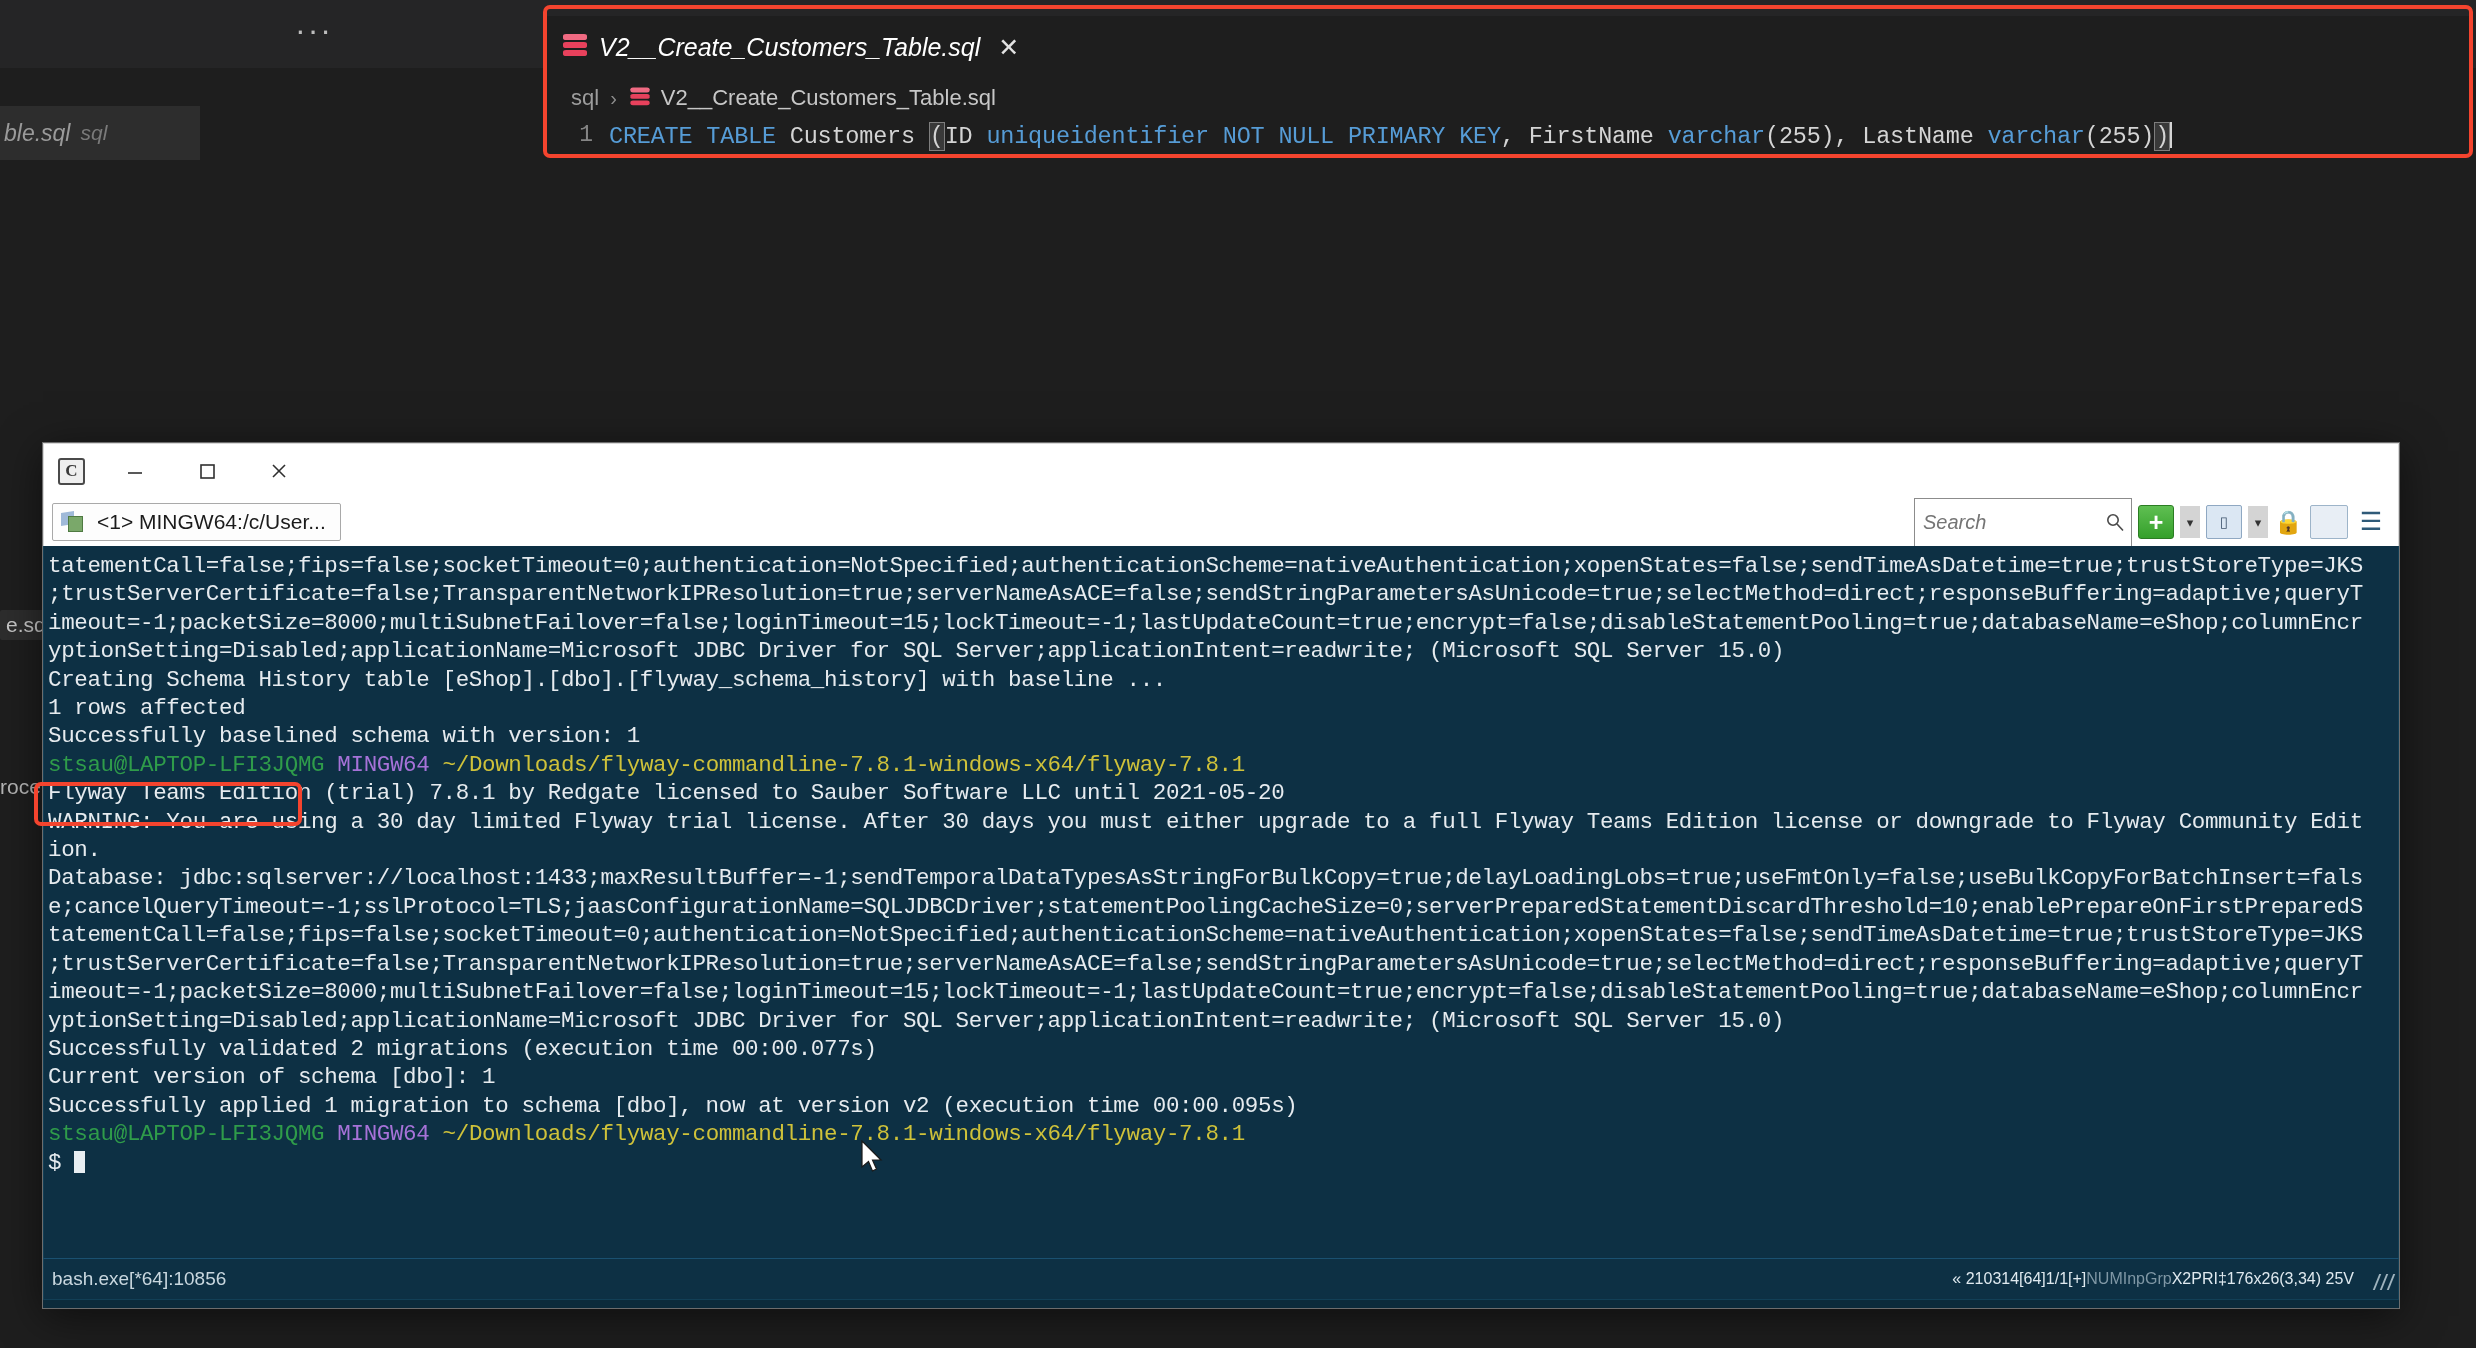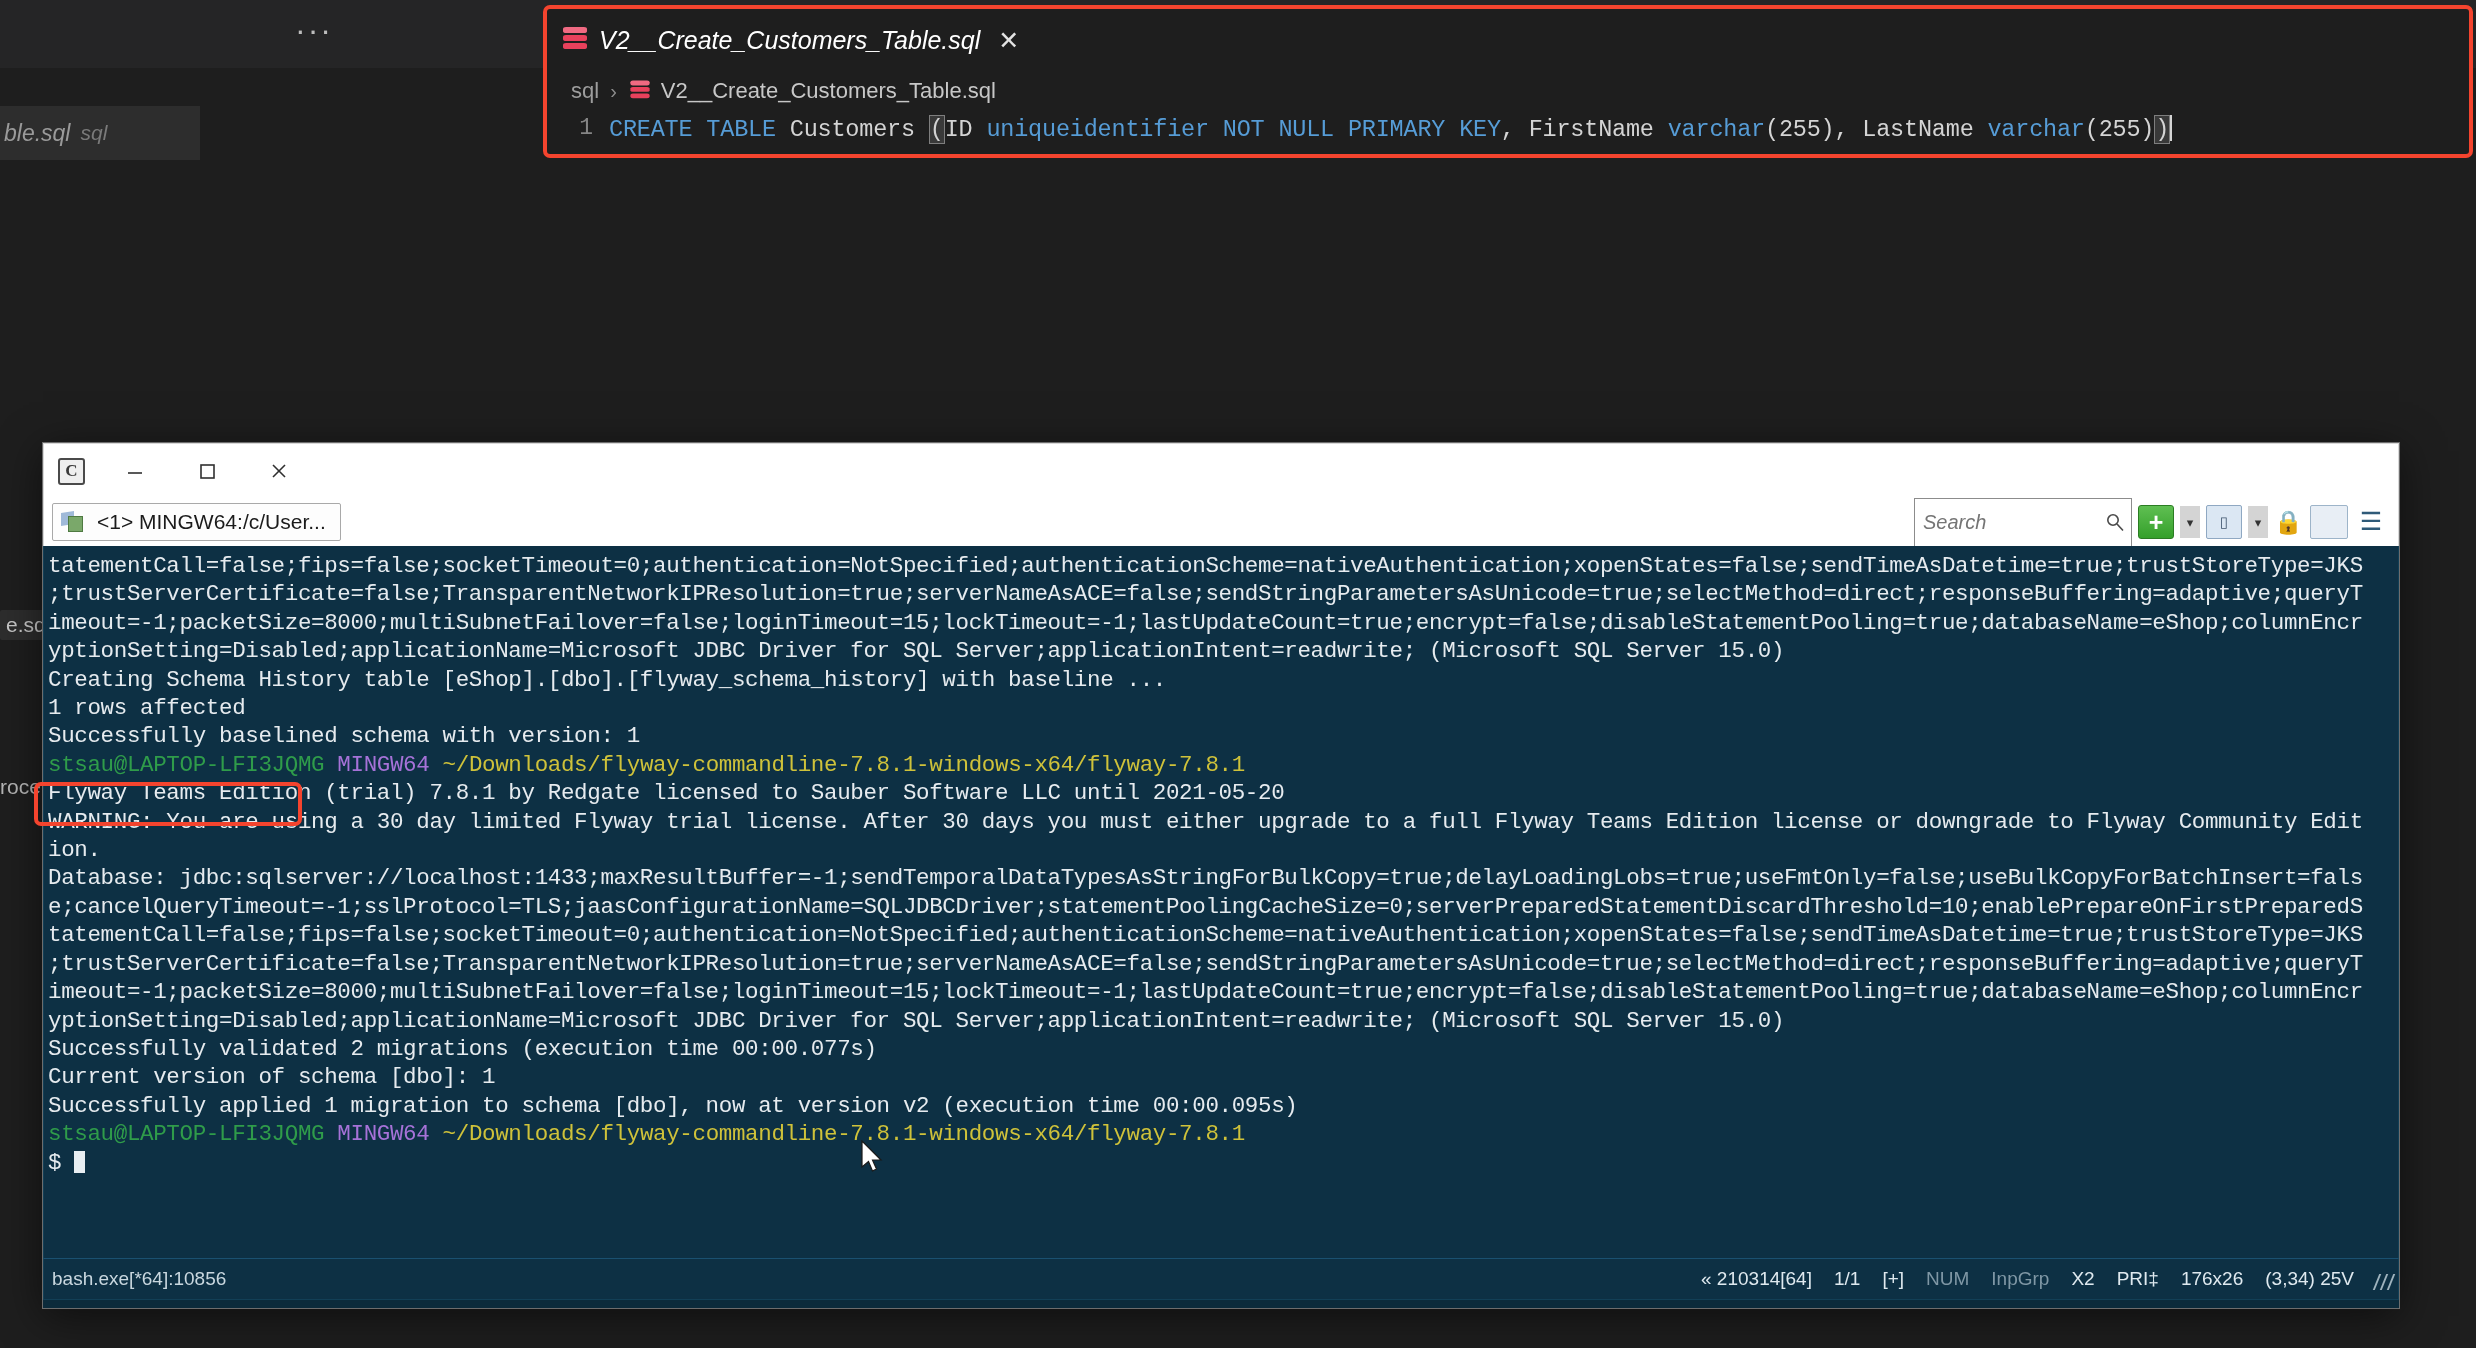--- a/index.html
+++ b/index.html
@@ -50,21 +50,21 @@
 
   
   .red-box{
     position:absolute;border:4px solid #f4442e;border-radius:7px;
     box-sizing:border-box;pointer-events:none;
   }
   #editor-redbox{left:543px;top:5px;width:1930px;height:153px;}
 
   
   #editor-panel{
-    position:absolute;left:547px;top:9px;width:1922px;height:145px;
+    position:absolute;left:547px;top:16px;width:1922px;height:145px;
     background:#1e1e1e;overflow:hidden;
   }
   .tabrow{height:62px;display:flex;align-items:center;background:#1e1e1e;}
   .tab-active{
     height:62px;background:#1e1e1e;display:flex;align-items:center;
     padding:0 18px 0 16px;box-sizing:border-box;
   }
   .sqlicon{
     width:24px;height:26px;margin-right:12px;flex:none;position:relative;
   }
@@ -185,21 +185,21 @@
   .t-user{color:#2f9c4a;}
   .t-host{color:#a672d8;}
   .t-path{color:#cfc23a;}
 
   .statusbar{
     height:42px;background:#0d3044;border:1px solid #123f56;border-top:1px solid #1a5070;
     display:flex;align-items:center;box-sizing:border-box;
     font-family:"Liberation Sans",sans-serif;
   }
   .sb-left{color:#c9d7df;font-size:19px;padding-left:8px;}
-  .sb-right{margin-left:auto;display:flex;align-items:center;gap:22px;padding-right:12px;color:#dfe9ef;font-size:19px;}
+  .sb-right{margin-left:auto;display:flex;align-items:center;padding-right:12px;color:#dfe9ef;font-size:16px;}
   .sb-dim{color:#7f97a5;}
   .sb-grip{width:26px;height:22px;margin-left:6px;position:relative;}
   .sb-grip b{position:absolute;bottom:0;width:2px;height:16px;background:#9fb3be;transform:skewX(-22deg);}
   .sb-grip b:nth-child(1){left:4px;}
   .sb-grip b:nth-child(2){left:11px;}
   .sb-grip b:nth-child(3){left:18px;}
 
   
   #cmd-redbox{left:34px;top:782px;width:268px;height:44px;}
 

